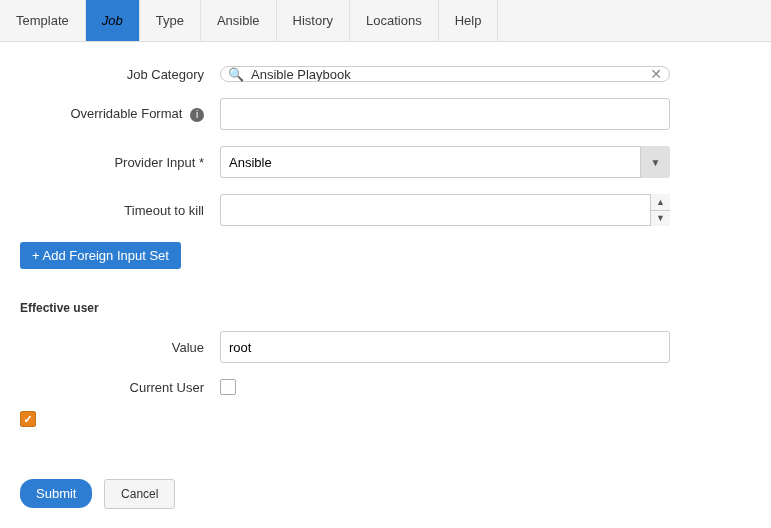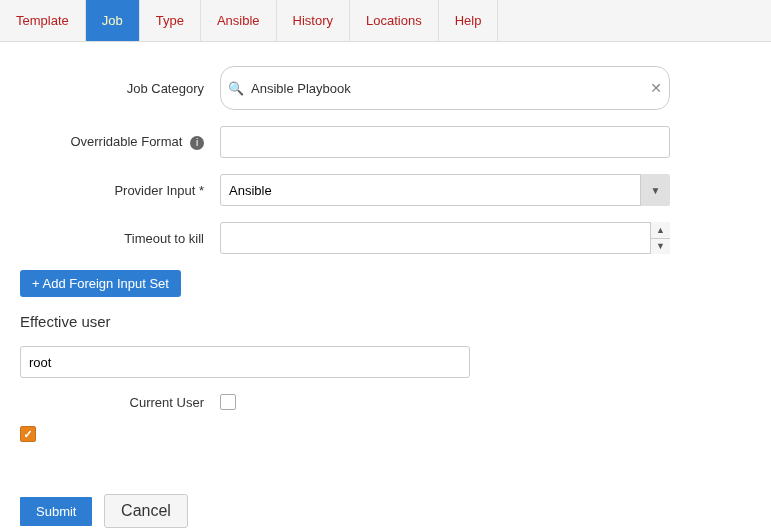--- a/index.html
+++ b/index.html
@@ -19,34 +19,35 @@
       border-bottom: 1px solid #ddd;
       background: #f5f5f5;
       height: 42px;
     }
     .tab-item {
       display: flex;
       align-items: center;
       padding: 0 16px;
       font-size: 13px;
       cursor: pointer;
-      color: #b91c1c;
+      color: #404040;
       border-right: 1px solid #e0e0e0;
       text-decoration: none;
     }
     .tab-item.active {
       background: #fff;
       color: #fff;
       background-color: #2d7dd2;
       border-bottom: none;
       font-weight: 500;
     }
     .tab-item.selected-tab {
       background: #2d7dd2;
-      color: #fef9c3;
+      color: #000000;
+      font-style: italic;
     }
 
     
     .main-content {
       padding: 24px 20px 20px 20px;
     }
 
     
     .form-row {
       display: flex;
@@ -75,21 +76,21 @@
       cursor: pointer;
     }
 
     
     .search-wrapper {
       position: relative;
       width: 450px;
     }
     .search-wrapper input {
       width: 100%;
-      height: 44px;
+      height: 16px;
       border: 1px solid #ccc;
       border-radius: 14px;
       padding: 0 30px 0 30px;
       font-size: 13px;
       color: #333;
     }
     .search-icon {
       position: absolute;
       left: 8px;
       top: 50%;
@@ -194,28 +195,28 @@
     .add-button {
       display: inline-flex;
       align-items: center;
       background: #2d7dd2;
       color: #fff;
       border: none;
       border-radius: 3px;
       padding: 6px 12px;
       font-size: 13px;
       cursor: pointer;
-      margin-bottom: 16px;
+      margin-bottom: 32px;
       margin-left: 0;
     }
 
     
     .section-title {
-      font-size: 15px;
-      font-weight: 400;
+      font-size: 12px;
+      font-weight: 700;
       color: #333;
       margin-bottom: 16px;
     }
 
     
     .value-input {
       width: 450px;
       height: 32px;
       border: 1px solid #ccc;
       border-radius: 3px;
@@ -224,33 +225,33 @@
     }
 
     
     .bottom-bar {
       padding: 16px 20px;
     }
     .btn-submit {
       background: #2d7dd2;
       color: #fff;
       border: none;
-      border-radius: 1px;
+      border-radius: 13px;
       padding: 7px 16px;
       font-size: 13px;
       cursor: pointer;
       margin-right: 8px;
     }
     .btn-cancel {
       background: #f5f5f5;
       color: #333;
       border: 1px solid #ccc;
       border-radius: 3px;
       padding: 7px 16px;
-      font-size: 16px;
+      font-size: 12px;
       cursor: pointer;
     }
 
     
     .checkbox-orange {
       width: 16px;
       height: 16px;
       background: #e8821a;
       border: 1px solid #c9711a;
       border-radius: 2px;
@@ -359,20 +360,23 @@
     <span>+ Add Foreign Input Set</span>
   </button>
 
   
   <div class="section-title">
     <span>Effective user</span>
   </div>
 
   
   <div class="form-row">
+    <label class="form-label">
+      <span>Value</span>
+    </label>
     <input type="text" class="value-input" value="root" style="">
   </div>
 
   
   <div class="form-row">
     <label class="form-label">
       <span>Current User</span>
     </label>
     <div class="checkbox-empty"></div>
   </div>

